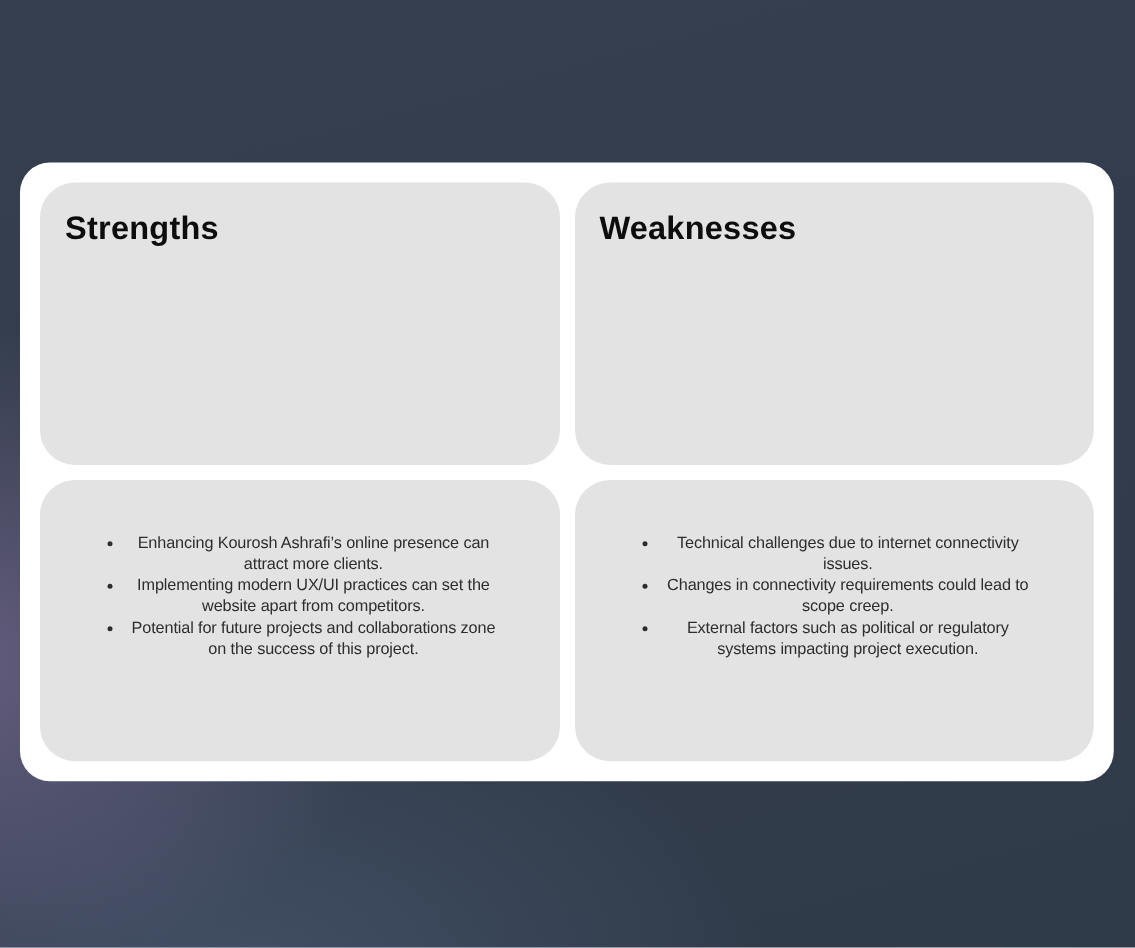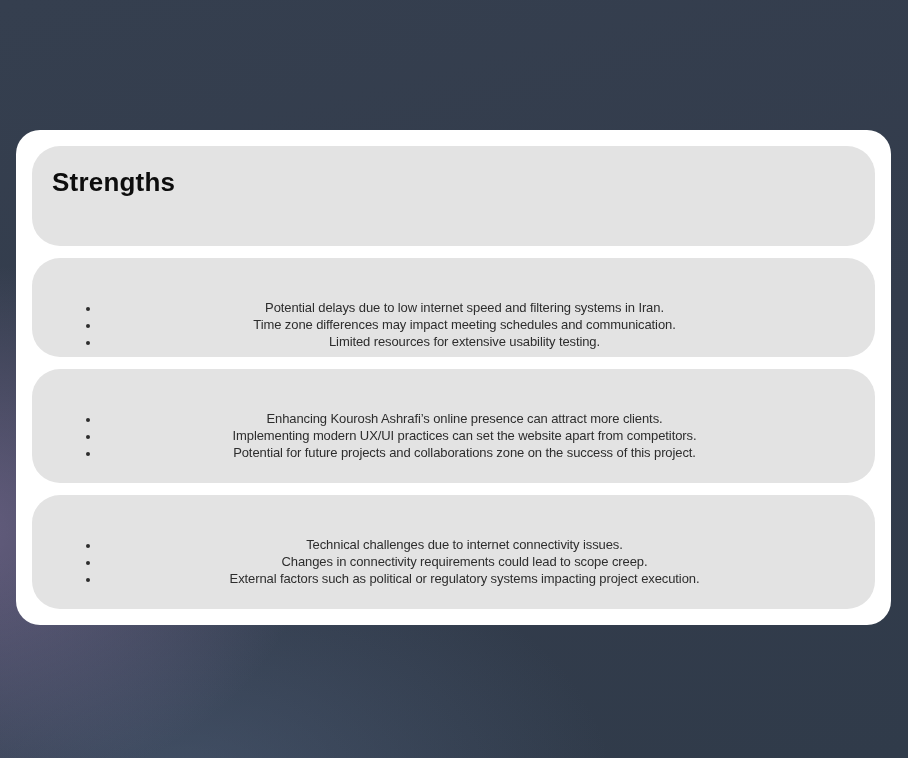--- a/index.html
+++ b/index.html
@@ -22,21 +22,21 @@
   .board {
     position: absolute;
     left: 16px;
     top: 130px;
     width: 875px;
     height: 495px;
     background: #ffffff;
     border-radius: 24px;
     padding: 16px;
     display: grid;
-    grid-template-columns: 1fr;
+    grid-template-columns: 1fr 1fr;
     grid-template-rows: 1fr 1fr;
     gap: 12px;
   }
 
   .quadrant {
     background: #e3e3e3;
     border-radius: 28px;
     padding: 22px 20px;
     overflow: hidden;
   }
@@ -68,25 +68,21 @@
 </head>
 <body>
 
 <div class="board">
 
   <section class="quadrant">
     <h2>Strengths</h2>
   </section>
 
   <section class="quadrant">
-    <ul>
-      <li>Potential delays due to low internet speed and filtering systems in Iran.</li>
-      <li>Time zone differences may impact meeting schedules and communication.</li>
-      <li>Limited resources for extensive usability testing.</li>
-    </ul>
+    <h2>Weaknesses</h2>
   </section>
 
   <section class="quadrant">
     <ul>
       <li>Enhancing Kourosh Ashrafi’s online presence can attract more clients.</li>
       <li>Implementing modern UX/UI practices can set the website apart from competitors.</li>
       <li>Potential for future projects and collaborations zone on the success of this project.</li>
     </ul>
   </section>
 

